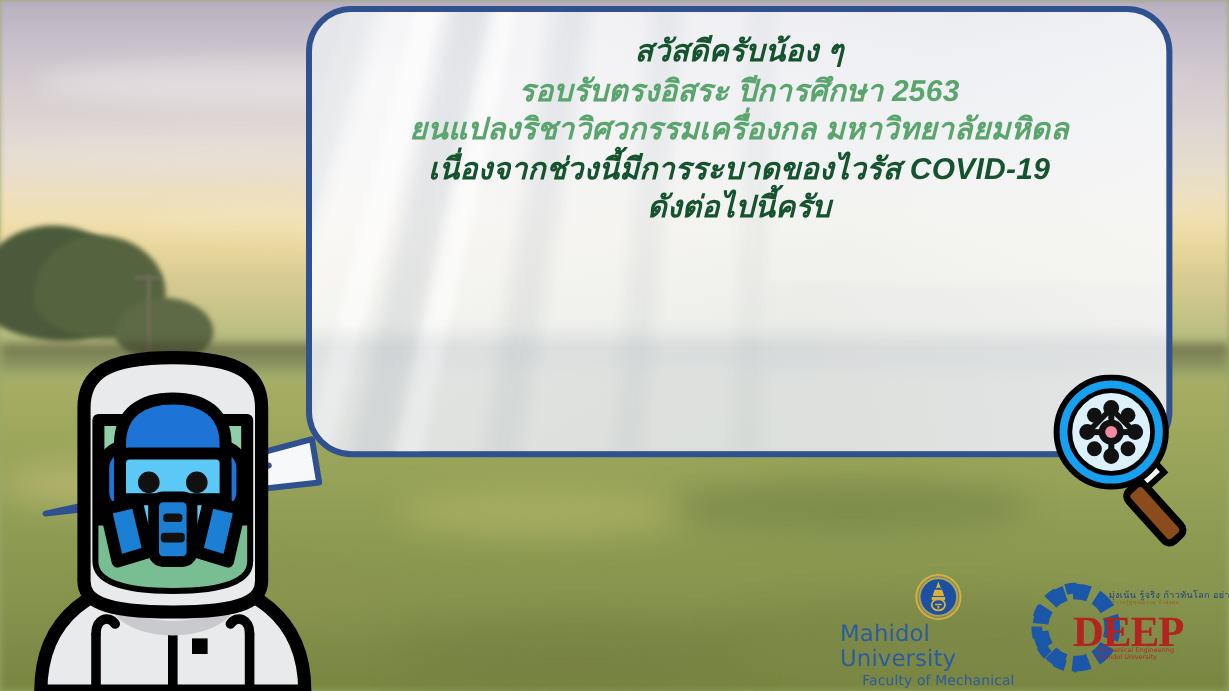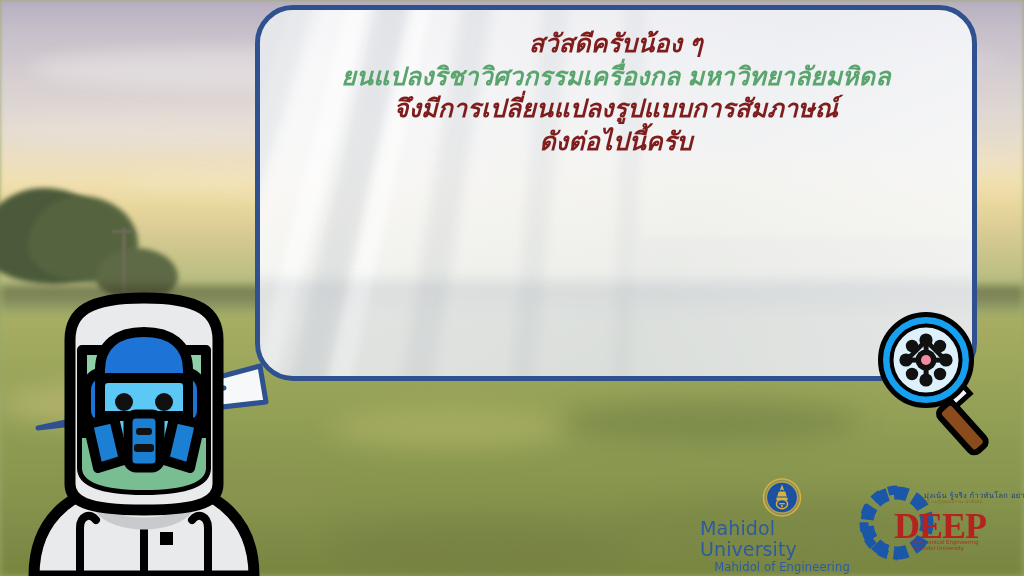--- a/index.html
+++ b/index.html
@@ -93,21 +93,21 @@
     position:absolute; left:0; top:0; width:722px; height:376px;
     display:flex; flex-direction:column; align-items:center;
     justify-content:flex-start; padding-top:22px;
     z-index:3; pointer-events:none;
   }
   .tline{
     font-style:italic; font-weight:bold;
     white-space:nowrap; line-height:1.30;
     letter-spacing:.2px;
   }
-  .tl-blue { color:#7f1d1d;font-style:italic; }
+  .tl-blue { color:#14532d;font-style:italic; }
   .tl-green{ color:#5aa46d; }
   .s-28 { font-size:25px; }
 
   
   #hazmat{ position:absolute; left:18px; top:288px; width:252px; height:288px; z-index:4; }
 
   
   #magnifier{ position:absolute; left:874px; top:312px; width:138px; height:148px; z-index:5; }
 
   
@@ -190,22 +190,23 @@
   <div class="bubble-gray" style="left:8px;top:-30px;width:54px;height:460px;transform:rotate(17deg);"></div>
   <div class="bubble-gray" style="left:122px;top:-30px;width:34px;height:460px;transform:rotate(13deg);"></div>
   <div class="bubble-gray" style="left:206px;top:-30px;width:30px;height:460px;transform:rotate(9deg);opacity:.7;"></div>
   <div class="bubble-gray" style="left:286px;top:-30px;width:24px;height:460px;transform:rotate(5deg);opacity:.55;"></div>
   <div class="bubble-gray" style="left:366px;top:-30px;width:20px;height:460px;transform:rotate(2deg);opacity:.45;"></div>
   <div class="bubble-gray" style="left:-10px;top:268px;width:760px;height:130px;transform:none;opacity:.8;border-radius:0;"></div>
 </div>
 
 <div id="bubble-text" style="left:255px;top:5px;">
   <div class="tline tl-blue s-28">สวัสดีครับน้อง ๆ</div>
+  <div class="tline tl-green s-28">รอบรับตรงอิสระ  ปีการศึกษา 2563</div>
   <div class="tline tl-green s-28">ยนแปลงริชาวิศวกรรมเครื่องกล มหาวิทยาลัยมหิดล</div>
-  <div class="tline tl-blue s-28">จึงมีการเปลี่ยนแปลงรูปแบบการสัมภาษณ์</div>
+  <div class="tline tl-blue s-28">เนื่องจากช่วงนี้มีการระบาดของไวรัส COVID-19</div>
   <div class="tline tl-blue s-28">ดังต่อไปนี้ครับ</div>
 </div>
 
 <svg id="hazmat" viewBox="0 0 252 288">
 
   <path d="M16 288 C16 228 58 194 126 194 C194 194 236 228 236 288 Z" fill="#e9eaec" stroke="#000" stroke-width="11" stroke-linejoin="round"></path>
 
   <path d="M126 232 L126 288" stroke="#000" stroke-width="8"></path>
 
   <path d="M62 240 L62 288" stroke="#000" stroke-width="8"></path>
@@ -285,21 +286,21 @@
         <path d="M15 21 L27 21 L27 24 L15 24 Z"></path>
         <ellipse cx="21" cy="28" rx="6" ry="5" fill="none" stroke="#d8b23c" stroke-width="1.6"></ellipse>
         <path d="M18 27 h6 v1.4 h-6 Z"></path>
         <path d="M20.2 29 h1.6 v2.4 h-1.6 Z"></path>
       </g>
       <g fill="none" stroke="#7b6a2c" stroke-width=".7" opacity=".8">
         <circle cx="21" cy="21" r="18.2"></circle>
       </g>
     </svg>
     <div class="mu-name">Mahidol University</div>
-    <div class="mu-sub">Mahidol of Engineering</div>
+    <div class="mu-sub">Faculty of Mechanical</div>
   </div>
 
   <div id="deep-logo">
     <svg style="position:absolute;left:0;top:2px;width:78px;height:78px;" viewBox="0 0 78 78">
       <g fill="#1b57a8">
         <path d="M39 2 a37 37 0 0 1 0 74 a37 37 0 0 1 0 -74 Z M39 13 a26 26 0 0 0 0 52 a26 26 0 0 0 0 -52 Z" opacity="0"></path>
       </g>
       <g stroke="#1b57a8" stroke-width="13" fill="none">
         <circle cx="39" cy="39" r="30" stroke-dasharray="14 6.3" transform="rotate(-8 39 39)"></circle>
       </g>

